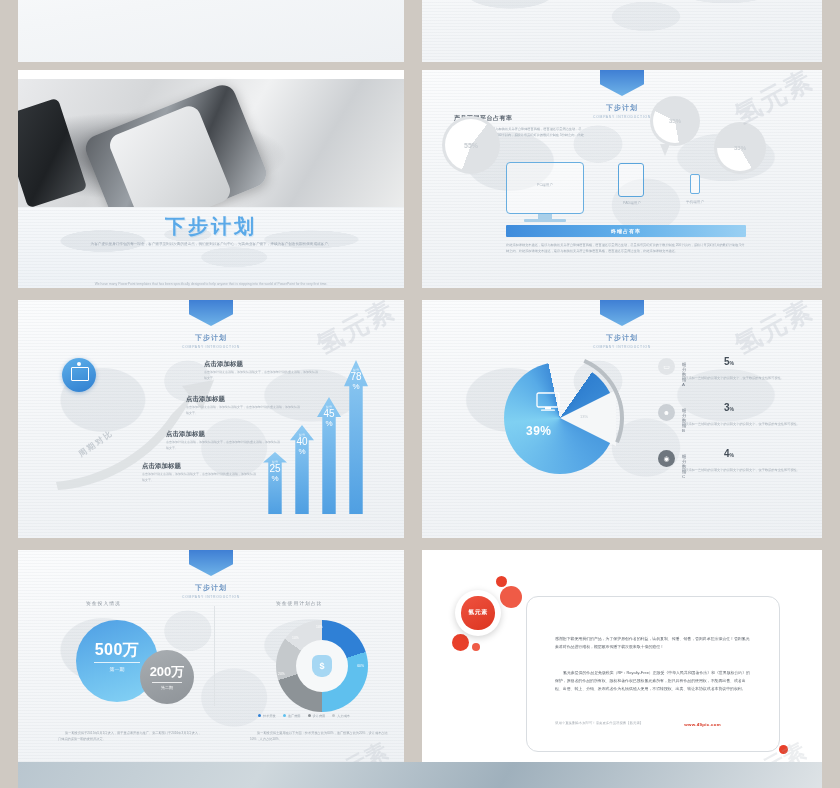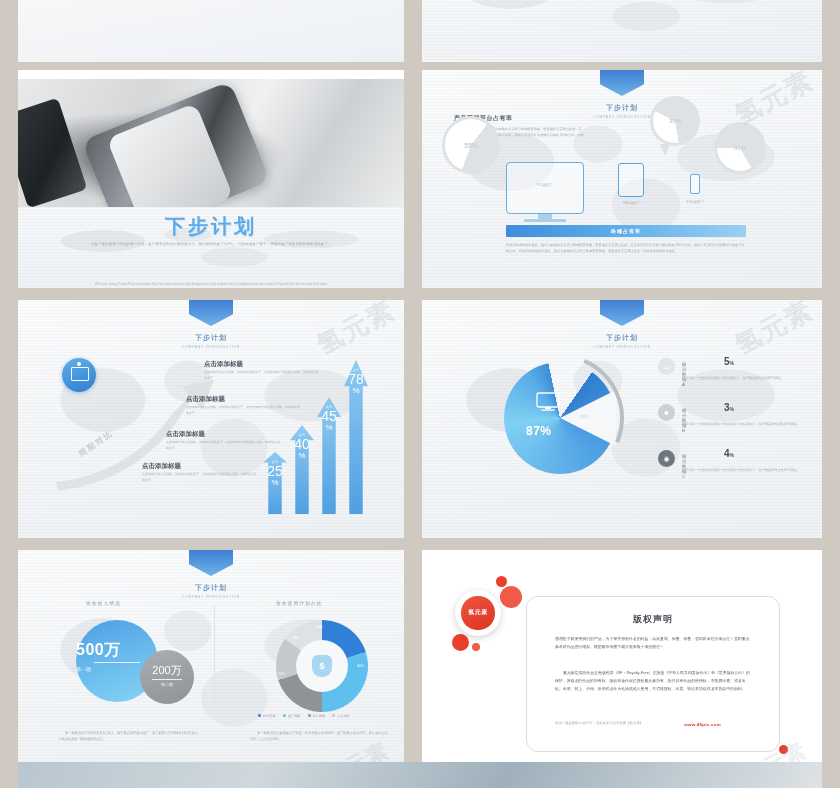--- a/index.html
+++ b/index.html
@@ -167,21 +167,21 @@
   }
   .item-h { position:absolute; font-size:6.5px; font-weight:bold; color:#4a5560; }
   .item-p { position:absolute; font-size:3px; line-height:1.95; color:#a6afb8; }
   .arrowbar {
     position:absolute; width:24px;
     background:linear-gradient(180deg,#8fcaf2 0%,#4f9fe2 100%);
     clip-path: polygon(50% 0,100% 17%,78% 17%,78% 100%,22% 100%,22% 17%,0 17%);
     color:#fff; text-align:center;
   }
   .arrowbar .lab { font-size:3px; display:block; margin-top:8px; opacity:.85;}
-  .arrowbar .num { font-size:14px; display:block; line-height:1.05; }
+  .arrowbar .num { font-size:10px; display:block; line-height:1.05; }
   .arrowbar .pc  { font-size:8px; display:block; line-height:1; }
 
   
   #s6 { left:422px; top:300px; width:400px; height:238px; }
   .pie {
     position:absolute; width:112px; height:112px; border-radius:50%;
     background: conic-gradient(from 35deg,#2f7fd0 0deg, #57a8e6 120deg, #7fd0f2 230deg, #58abe7 290deg, #3f8ed9 313deg, transparent 313deg 360deg);
   }
   .pie-notch {
     position:absolute; width:56px; height:56px; left:56px; top:28px;
@@ -204,31 +204,31 @@
   .leg-t { position:absolute; font-size:4.4px; color:#6e7884; }
   .leg-n { position:absolute; font-size:10px; color:#444e58; font-weight:bold;}
   .leg-p { position:absolute; font-size:3.2px; line-height:1.95; color:#a4adb6; }
 
   
   #s7 { left:18px; top:550px; width:386px; height:238px; }
   .col-h { position:absolute; font-size:4.8px; color:#8b949d; letter-spacing:1px; }
   .bigcircle {
     position:absolute; border-radius:50%;
     background:linear-gradient(160deg,#4e9ee4 0%,#6fc0ef 60%,#86d3f5 100%);
-    color:#fff; 
+    color:#fff; text-align:center;
   }
   .bigcircle .v { font-size:16px; font-weight:bold; letter-spacing:.5px; display:block; }
   .bigcircle .u { font-size:5px; display:block; margin-top:3px; opacity:.95;}
   .bigcircle .rule{ width:46px;height:1px;background:rgba(255,255,255,.8); margin:1px auto;}
   .graycircle {
     position:absolute; border-radius:50%;
     background:linear-gradient(160deg,#a9aeb2 0%,#8e9398 100%);
     color:#fff; text-align:center;
   }
-  .graycircle .v{ font-size:11px; font-weight:normal; display:block;}
+  .graycircle .v{ font-size:13px; font-weight:bold; display:block;}
   .graycircle .u{ font-size:4px; display:block; margin-top:2px;}
   .graycircle .rule{ width:30px;height:1px;background:rgba(255,255,255,.8); margin:1px auto;}
   .vsep { position:absolute; width:1px; background:#dfe3e6; }
   .donut {
     position:absolute; width:92px; height:92px; border-radius:50%;
     background: conic-gradient(#2f80d6 0deg 72deg, #5fc0ee 72deg 180deg, #8d9397 180deg 252deg, #c5c9cc 252deg 306deg, #dfe2e5 306deg 360deg);
   }
   .donut-hole {
     position:absolute; left:50%; top:50%; transform:translate(-50%,-50%);
     width:52px;height:52px;border-radius:50%;background:#f6f8f9;
@@ -417,21 +417,21 @@
 
     <div style="position:absolute; left:82px; top:62px; width:112px; height:112px;">
       <div class="pie"></div>
       <div class="pie-notch"></div>
       <div class="pie-arc"></div>
       <svg style="position:absolute; left:32px; top:30px;" width="24" height="20" viewBox="0 0 24 20">
         <rect x="1" y="1" width="22" height="14" rx="1.5" fill="none" stroke="#ffffff" stroke-width="1.3"></rect>
         <rect x="9" y="15" width="6" height="2.4" fill="#ffffff"></rect>
         <rect x="5" y="17.4" width="14" height="1.4" rx=".6" fill="#ffffff"></rect>
       </svg>
-      <div class="pie-val" style="left:22px; top:62px;">87%</div>
+      <div class="pie-val" style="left:22px; top:62px;">39%</div>
       <div class="pie-small" style="left:76px; top:52px;">13%</div>
     </div>
 
     <div class="legrow" style="left:236px; top:58px;">
       <div class="legicon">▭</div>
       <div class="leg-t" style="left:24px; top:4px;">细分数据 A</div>
       <div class="leg-n" style="left:66px; top:-2px;">
         <span>5</span><span style="font-size:5px;">%</span>
       </div>
       <div class="leg-p" style="left:24px; top:17px; width:124px;">建议添加一些辅助的说明文字的说明文字，便于数据的专业性和可视性。</div>
@@ -514,21 +514,20 @@
     <div class="dot" style="left:30px; top:84px; width:17px; height:17px;"></div>
     <div class="dot lt" style="left:50px; top:93px; width:8px; height:8px;"></div>
     <div class="logoring" style="left:33px; top:40px; width:46px; height:46px;">
       <div class="logoinner">氢元素</div>
     </div>
 
     <div class="dot lt" style="right:52px; bottom:38px; width:22px; height:22px;"></div>
     <div class="dot" style="right:34px; bottom:34px; width:9px; height:9px;"></div>
 
     <div class="docbox" style="left:104px; top:46px; right:42px; bottom:36px;">
-      <div class="doc-h" style="top:16px;">版权声明</div>
       <div class="doc-p" style="left:28px; right:28px; top:38px;">感谢您下载使用我们的产品，为了保护原创作者的利益，请勿复制、传播、销售，否则将承担法律责任！否则氢元素将对作品进行维权，根据散布传播下载次数来取十倍的赔偿！</div>
       <div class="doc-p" style="left:28px; right:28px; top:72px; text-indent:8px;">氢元素提供的作品是免版税类（RF：Royalty-Free）正版受《中华人民共和国著作法》和《世界版权公约》的保护，原创者的作品的所有权、版权和著作权已授权氢元素所有，您只具有作品的使用权，不能再出售、或者出租、出借、转上、分销、发布或者作为礼物供他人使用，不得转授权、出卖、转让本协议或者本协议中的权利。</div>
       <div class="doc-f" style="left:28px; bottom:26px;">使用中直接删除本页即可！需要更多作品请搜索【氢元素】</div>
       <div class="doc-url" style="right:58px; bottom:24px;">www.49pic.com</div>
     </div>
 
     <div class="wm2">氢元素</div>
   </div>
 
   <div id="strip"></div>

